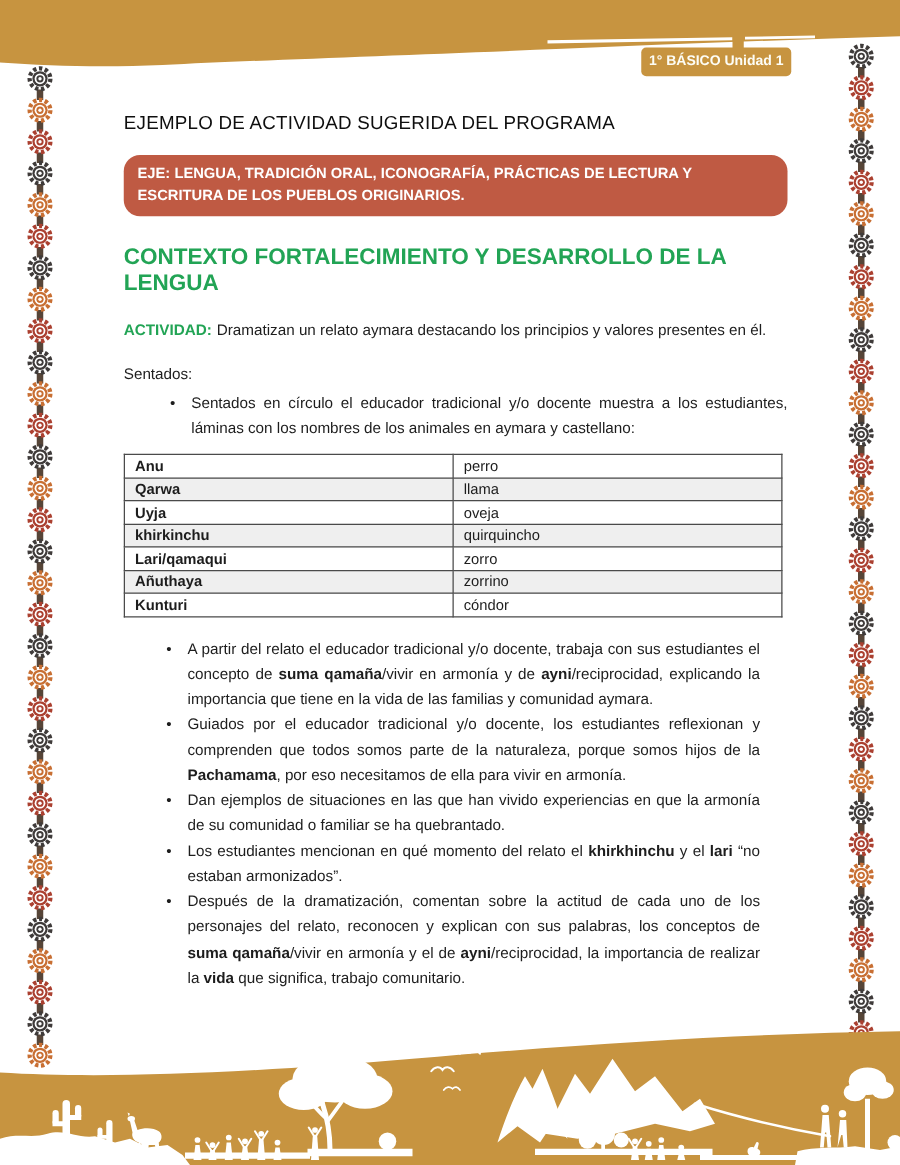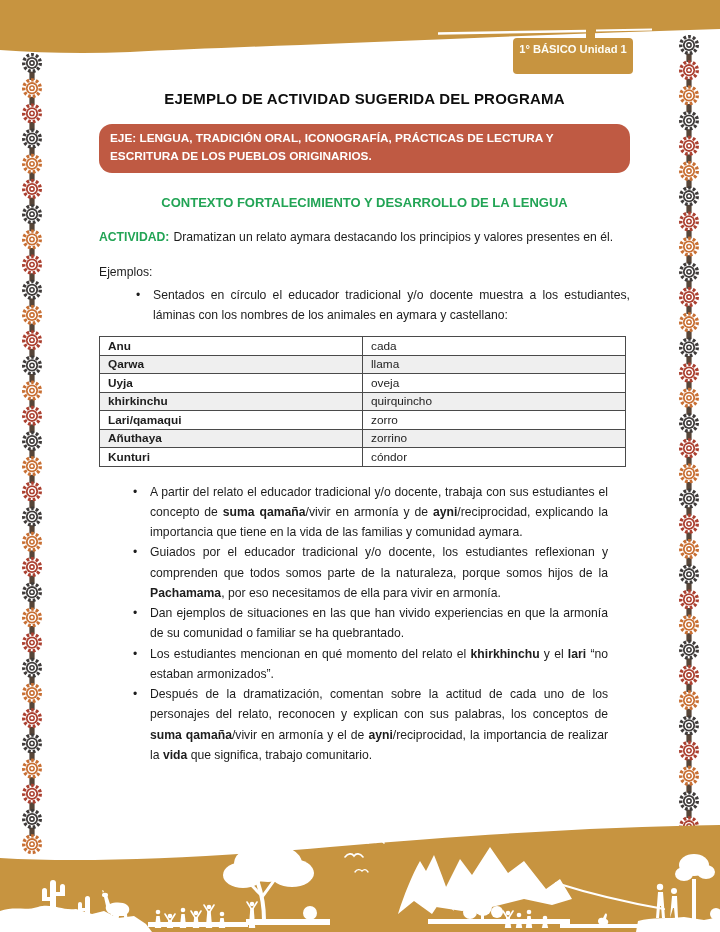--- a/index.html
+++ b/index.html
@@ -3,34 +3,34 @@
 <meta charset="utf-8">
 <style>
   html,body{margin:0;padding:0;background:#ffffff;}
   .page{
     position:relative;width:720px;height:932px;background:#fff;overflow:hidden;
     font-family:"Liberation Sans","DejaVu Sans",sans-serif;color:var(--ink,#1d1d1d);
   }
   
   .top-band{position:absolute;left:0;top:0;width:720px;height:60px;display:block;}
   .badge{
-    position:absolute;left:513px;top:38px;width:120px;height:36px;
+    position:absolute;left:513px;top:38px;width:120px;height:23px;
     background:var(--gold);border-radius:4px;color:#fdfdf6;
     font-size:11.2px;font-weight:bold;line-height:23px;text-align:center;
   }
   
   .ornaments{position:absolute;left:0;top:0;width:720px;height:932px;display:block;pointer-events:none;}
   
   .content{position:absolute;left:99px;top:90px;width:531px;font-size:12.2px;}
-  .title{margin:0;text-align:center;font-size:15px;font-weight:bold;color:#0e0e0e;letter-spacing:.2px;}
+  .title{margin:0;font-size:15px;font-weight:normal;color:#0e0e0e;letter-spacing:.2px;}
   .eje{
     margin-top:17px;background:var(--banner-red);color:#fff;
     font-weight:bold;font-size:11.8px;line-height:1.5;padding:6px 11px 8px;border-radius:13px;
   }
-  .ctx{margin:22px 0 0;font-size:13px;font-weight:bold;color:var(--green);text-align:center;}
+  .ctx{margin:22px 0 0;font-size:18px;font-weight:bold;color:var(--green);}
   .activity{margin:18px 0 0;line-height:1.5;}
   .act-label{color:var(--green);font-weight:bold;margin-right:4px;}
   .examples{margin:18px 0 0;}
   ul.blist{list-style:none;margin:0;padding:0;}
   ul.blist li{
     position:relative;padding-left:22px;line-height:1.66;text-align:justify;
   }
   ul.blist li::before{content:"\2022";position:absolute;left:5px;top:0;}
   ul.intro{margin:6px 0 0 32px;width:499px;}
   ul.main{margin:15px 0 0 29px;width:480px;}
@@ -582,31 +582,31 @@
     <h1 class="title">EJEMPLO DE ACTIVIDAD SUGERIDA DEL PROGRAMA</h1>
 
     <div class="eje">EJE: LENGUA, TRADICIÓN ORAL, ICONOGRAFÍA, PRÁCTICAS DE LECTURA Y ESCRITURA DE LOS PUEBLOS ORIGINARIOS.</div>
 
     <h2 class="ctx">CONTEXTO FORTALECIMIENTO Y DESARROLLO DE LA LENGUA</h2>
 
     <p class="activity">
       <span class="act-label">ACTIVIDAD:</span><span>Dramatizan un relato aymara destacando los principios y valores presentes en él.</span>
     </p>
 
-    <p class="examples">Ejemplos:</p>
+    <p class="examples">Sentados:</p>
 
     <ul class="blist intro">
       <li>Sentados en círculo el educador tradicional y/o docente muestra a los estudiantes, láminas con los nombres de los animales en aymara y castellano:</li>
     </ul>
 
     <table class="animals">
       <tbody id="animals-body">
           <tr>
             <td class="ay">Anu</td>
-            <td>cada</td>
+            <td>perro</td>
           </tr>
           <tr>
             <td class="ay">Qarwa</td>
             <td>llama</td>
           </tr>
           <tr>
             <td class="ay">Uyja</td>
             <td>oveja</td>
           </tr>
           <tr>

